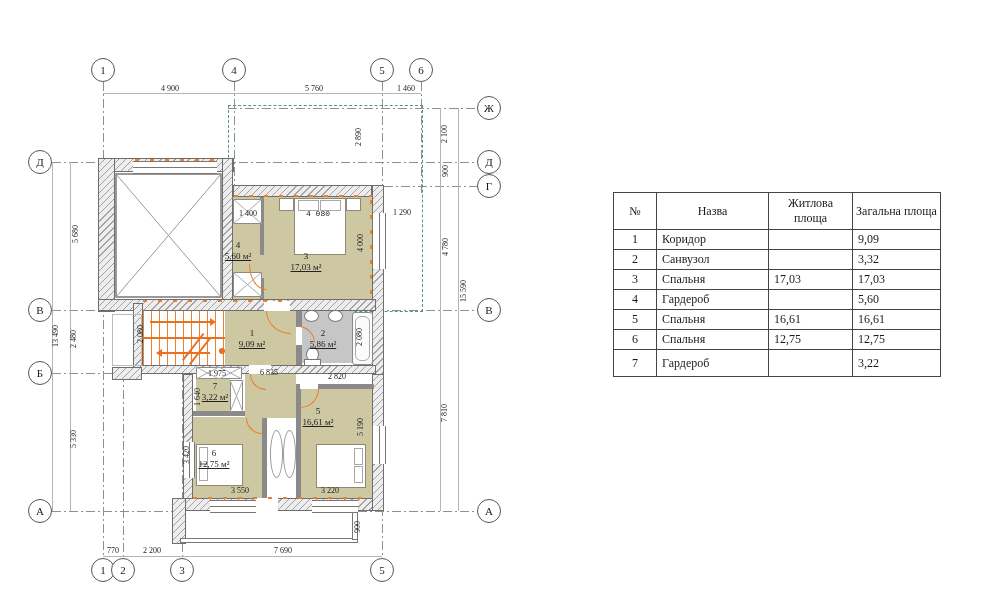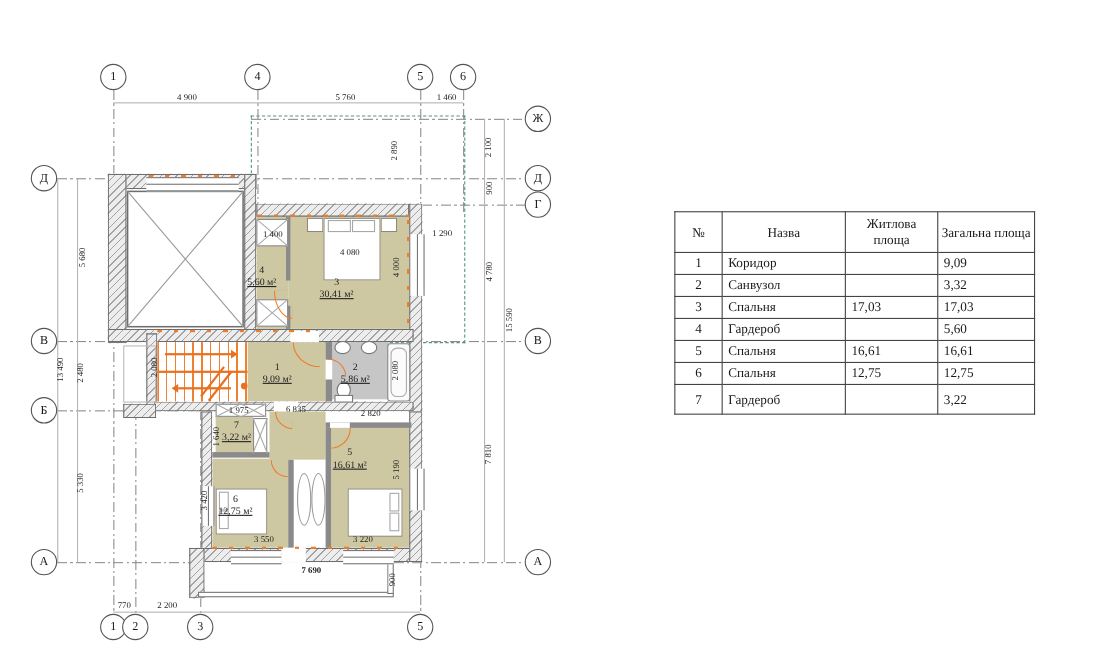--- a/index.html
+++ b/index.html
@@ -293,53 +293,53 @@
       <div class="axis-circle" style="left: 489px; top: 511px;">А</div>
       <div class="dim" style="left: 170px; top: 88px;">4 900</div>
       <div class="dim" style="left: 314px; top: 88px;">5 760</div>
       <div class="dim" style="left: 406px; top: 88px;">1 460</div>
       <div class="dim v" style="left: 358px; top: 137px;">2 890</div>
       <div class="dim v" style="left: 444px; top: 134px;">2 100</div>
       <div class="dim v" style="left: 445px; top: 171px;">900</div>
       <div class="dim v" style="left: 445px; top: 247px;">4 780</div>
       <div class="dim v" style="left: 463px; top: 291px;">15 590</div>
       <div class="dim" style="left: 248px; top: 213px;">1 400</div>
-      <div class="dim" style="left: 318px; top: 229px;">4 080</div>
+      <div class="dim" style="left: 318px; top: 213px; font-family: Liberation Mono, monospace;">4 080</div>
       <div class="dim" style="left: 402px; top: 212px;">1 290</div>
       <div class="dim v" style="left: 360px; top: 243px;">4 000</div>
       <div class="dim v" style="left: 75px; top: 234px;">5 680</div>
       <div class="dim v" style="left: 55px; top: 336px;">13 490</div>
       <div class="dim v" style="left: 73px; top: 339px;">2 480</div>
       <div class="dim v" style="left: 73px; top: 439px;">5 330</div>
       <div class="dim v" style="left: 140px; top: 334px;">2 080</div>
       <div class="dim v" style="left: 359px; top: 337px;">2 080</div>
       <div class="dim" style="left: 217px; top: 373px;">1 975</div>
       <div class="dim" style="left: 269px; top: 372px;">6 835</div>
       <div class="dim" style="left: 337px; top: 376px;">2 820</div>
       <div class="dim v" style="left: 197px; top: 397px;">1 640</div>
       <div class="dim v" style="left: 186px; top: 455px;">3 420</div>
       <div class="dim v" style="left: 360px; top: 427px;">5 190</div>
       <div class="dim" style="left: 240px; top: 490px;">3 550</div>
       <div class="dim" style="left: 330px; top: 490px;">3 220</div>
       <div class="dim v" style="left: 444px; top: 413px;">7 810</div>
       <div class="dim v" style="left: 357px; top: 527px;">900</div>
       <div class="dim" style="left: 113px; top: 550px;">770</div>
       <div class="dim" style="left: 152px; top: 550px;">2 200</div>
-      <div class="dim" style="left: 283px; top: 518px; font-weight: bold;">7 690</div>
+      <div class="dim" style="left: 283px; top: 550px;">7 690</div>
       <div class="roomlbl" style="left: 252px; top: 328px;">
         <span class="num">1</span>
         <span class="area">9,09 м²</span>
       </div>
       <div class="roomlbl" style="left: 323px; top: 328px;">
         <span class="num">2</span>
         <span class="area">5,86 м²</span>
       </div>
       <div class="roomlbl" style="left: 306px; top: 251px;">
         <span class="num">3</span>
-        <span class="area">30,41 м²</span>
+        <span class="area">17,03 м²</span>
       </div>
       <div class="roomlbl" style="left: 238px; top: 240px;">
         <span class="num">4</span>
         <span class="area">5,60 м²</span>
       </div>
       <div class="roomlbl" style="left: 318px; top: 406px;">
         <span class="num">5</span>
         <span class="area">16,61 м²</span>
       </div>
       <div class="roomlbl" style="left: 214px; top: 448px;">

